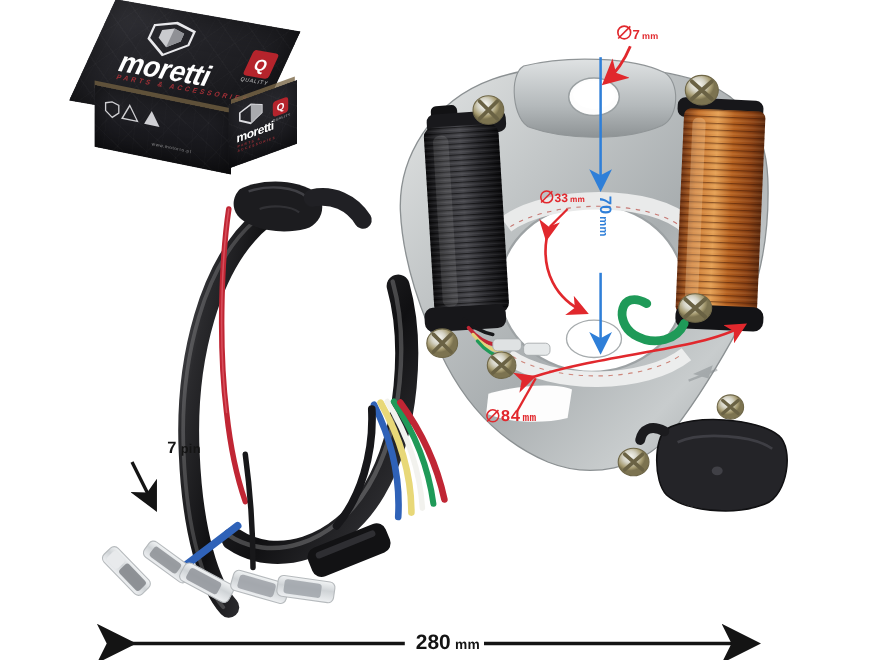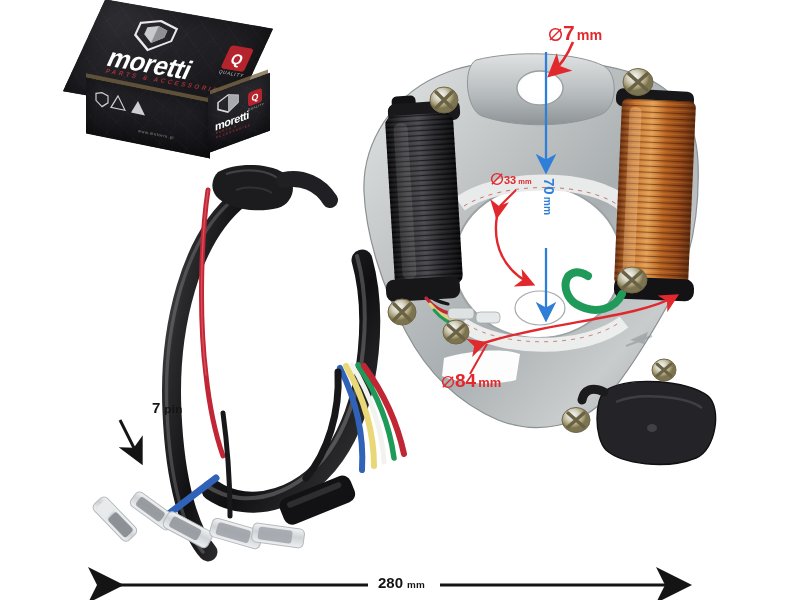--- a/index.html
+++ b/index.html
@@ -356,48 +356,48 @@
 
     <path d="M484 343 C548 322 638 318 676 296" fill="none" stroke="#e1282d" stroke-width="2.4" marker-start="url(#mRedS)" marker-end="url(#mRedS)"></path>
     <line x1="470" y1="374" x2="487" y2="344" stroke="#e1282d" stroke-width="2"></line>
 
     <line x1="120" y1="420" x2="140" y2="460" stroke="#141414" stroke-width="3" marker-end="url(#mBlk)"></line>
 
     <line x1="118" y1="585" x2="368" y2="585" stroke="#141414" stroke-width="3" marker-start="url(#mBlkL)"></line>
     <line x1="440" y1="585" x2="686" y2="585" stroke="#141414" stroke-width="3" marker-end="url(#mBlkL)"></line>
   </svg>
 
-  <div class="abs lbl ann-red" style="left:548px;top:22px;font-size:21px;">
+  <div class="abs lbl ann-red" style="left:560px;top:22px;font-size:12px;">
     <svg class="dia" width="15" height="15" viewBox="0 0 15 15">
       <circle cx="7.5" cy="7.5" r="5.8" fill="none" stroke="#e1282d" stroke-width="1.5"></circle>
       <line x1="2" y1="13" x2="13" y2="2" stroke="#e1282d" stroke-width="1.5"></line>
     </svg><span>7</span><span class="unit">mm</span>
   </div>
 
   <div class="abs lbl ann-red" style="left:490px;top:172px;font-size:11px;">
     <svg class="dia" width="14" height="14" viewBox="0 0 15 15">
       <circle cx="7.5" cy="7.5" r="5.8" fill="none" stroke="#e1282d" stroke-width="1.5"></circle>
       <line x1="2" y1="13" x2="13" y2="2" stroke="#e1282d" stroke-width="1.5"></line>
     </svg><span>33</span><span class="unit">mm</span>
   </div>
 
   <div class="abs" style="left:541px;top:178px;width:18px;height:70px;">
     <div class="lbl ann-blue vert" style="position:absolute;left:16px;top:0;font-size:15px;">
       <span>70</span><span class="unit">mm</span>
     </div>
   </div>
 
-  <div class="abs lbl ann-red" style="left:441px;top:371px;font-size:19px;">
+  <div class="abs lbl ann-red" style="left:441px;top:371px;font-size:15px;font-family:Liberation Mono, monospace;">
     <svg class="dia" width="14" height="14" viewBox="0 0 15 15">
       <circle cx="7.5" cy="7.5" r="5.8" fill="none" stroke="#e1282d" stroke-width="1.5"></circle>
       <line x1="2" y1="13" x2="13" y2="2" stroke="#e1282d" stroke-width="1.5"></line>
     </svg><span>84</span><span class="unit">mm</span>
   </div>
 
   <div class="abs lbl ann-black" style="left:107px;top:400px;font-size:15px;margin-left:45px;">
     <span>7</span><span class="unit" style="font-size:.78em;margin-left:4px;">pin</span>
   </div>
 
-  <div class="abs lbl ann-black" style="left:378px;top:575px;font-size:15px;">
+  <div class="abs lbl ann-black" style="left:378px;top:575px;font-size:19px;">
     <span>280</span><span class="unit" style="font-size:.66em;margin-left:4px;">mm</span>
   </div>
 
 </div>
 
 </body></html>

